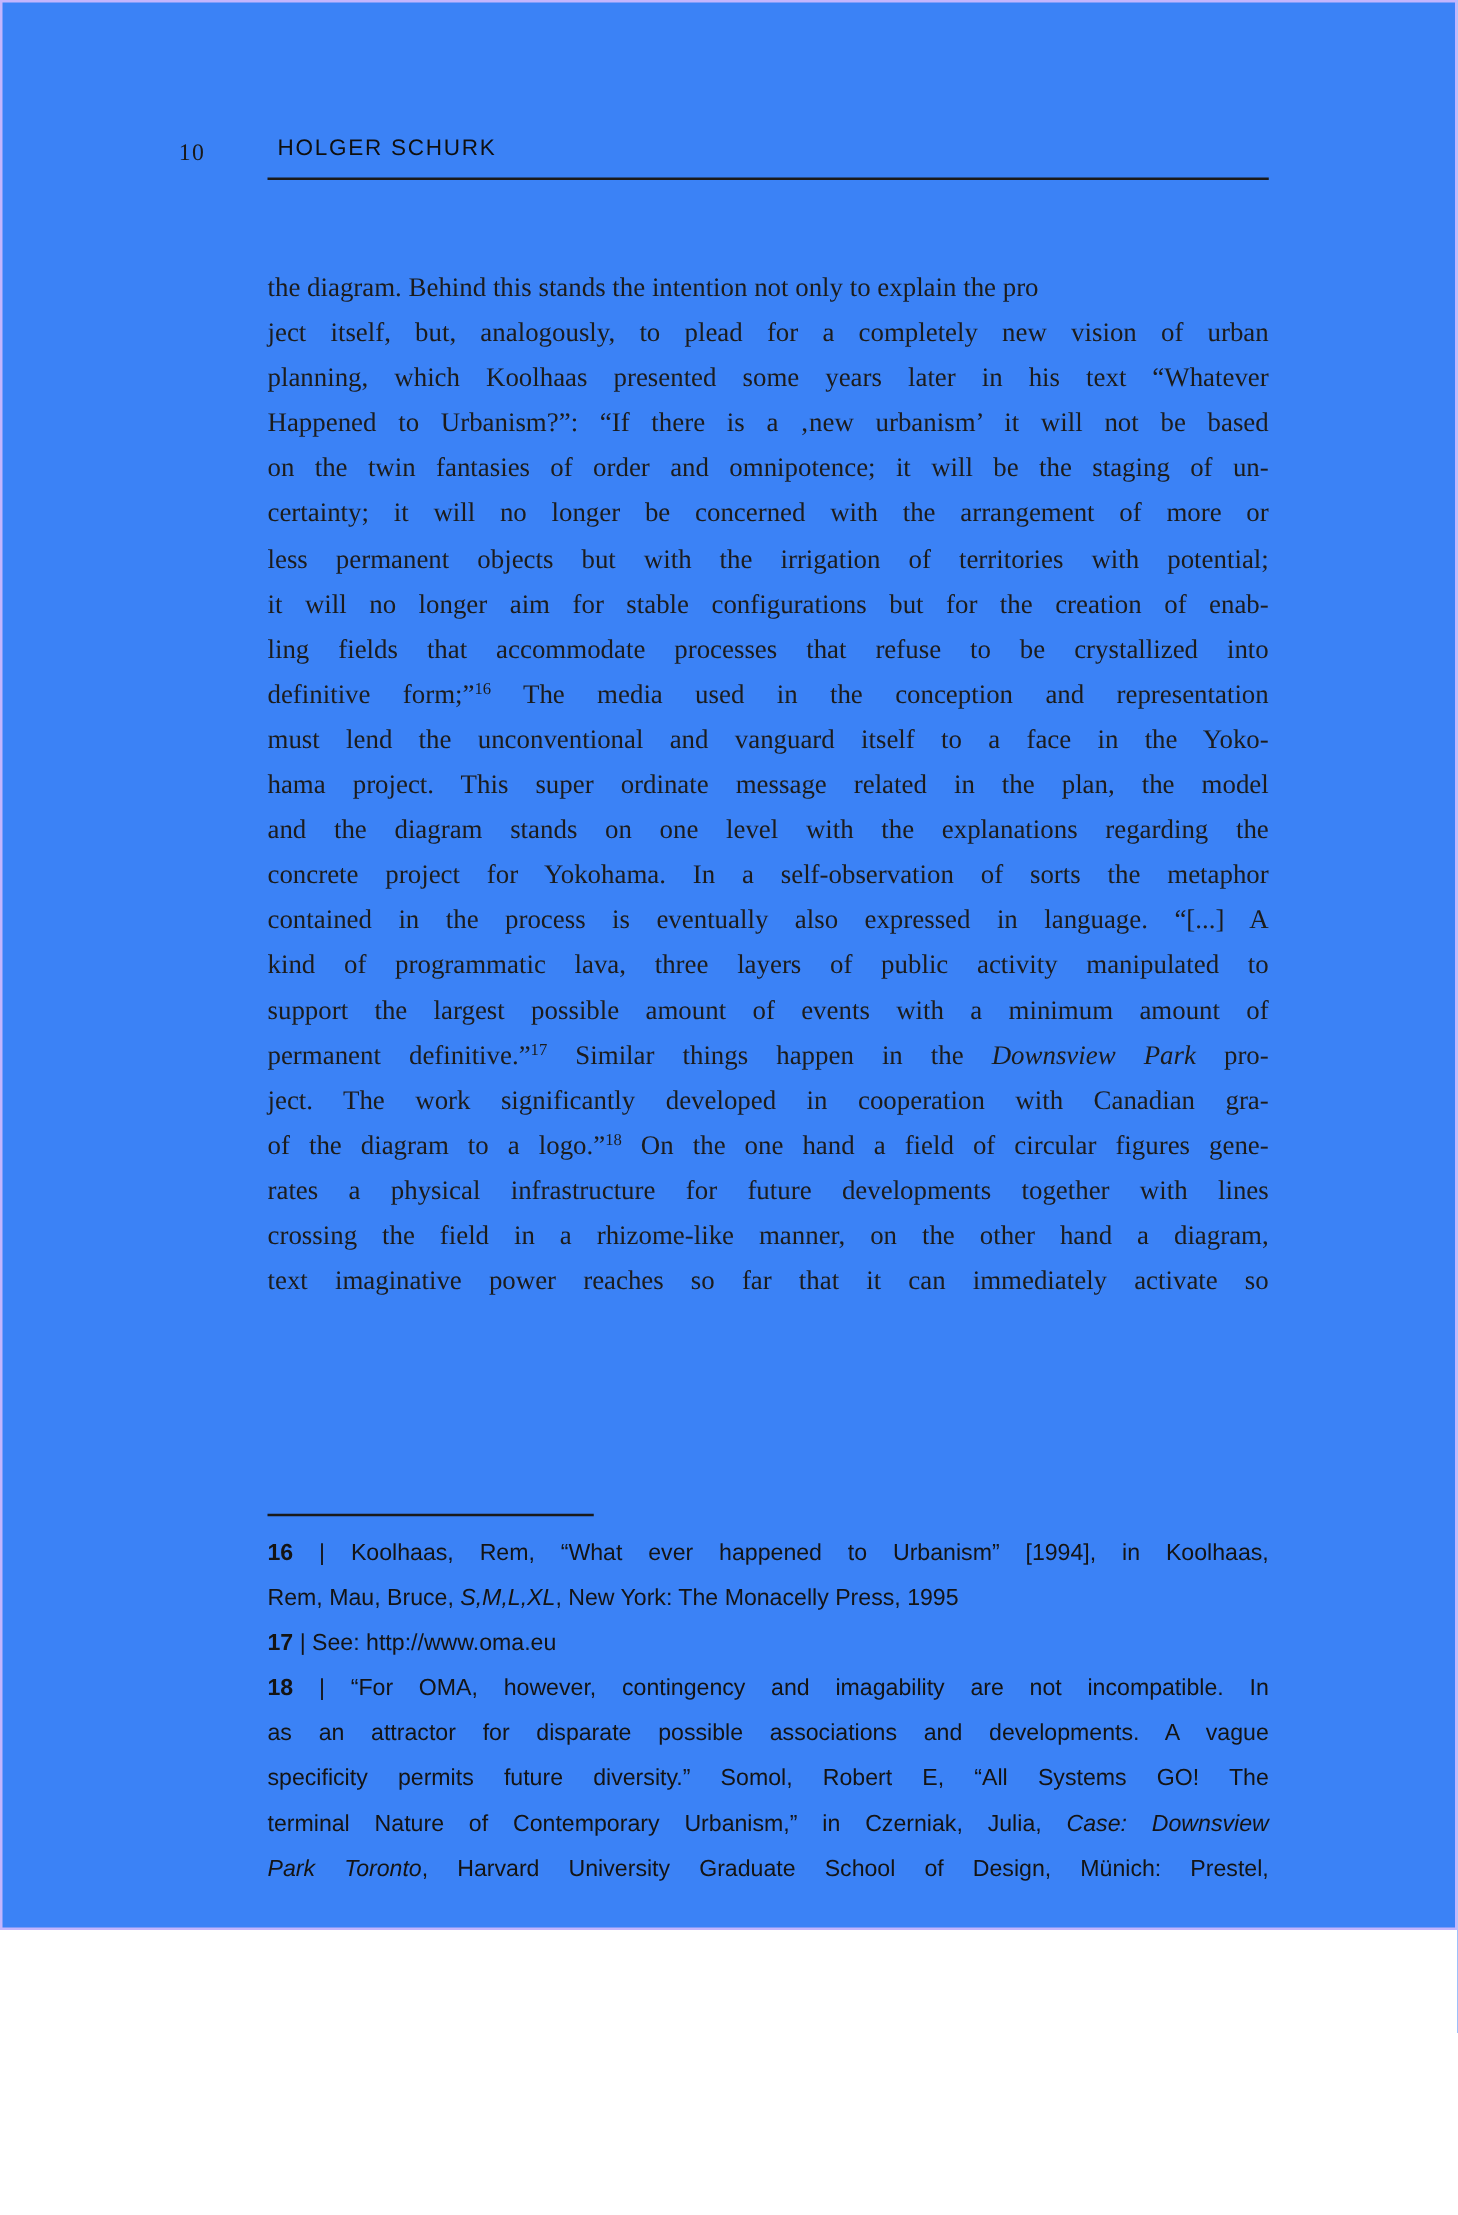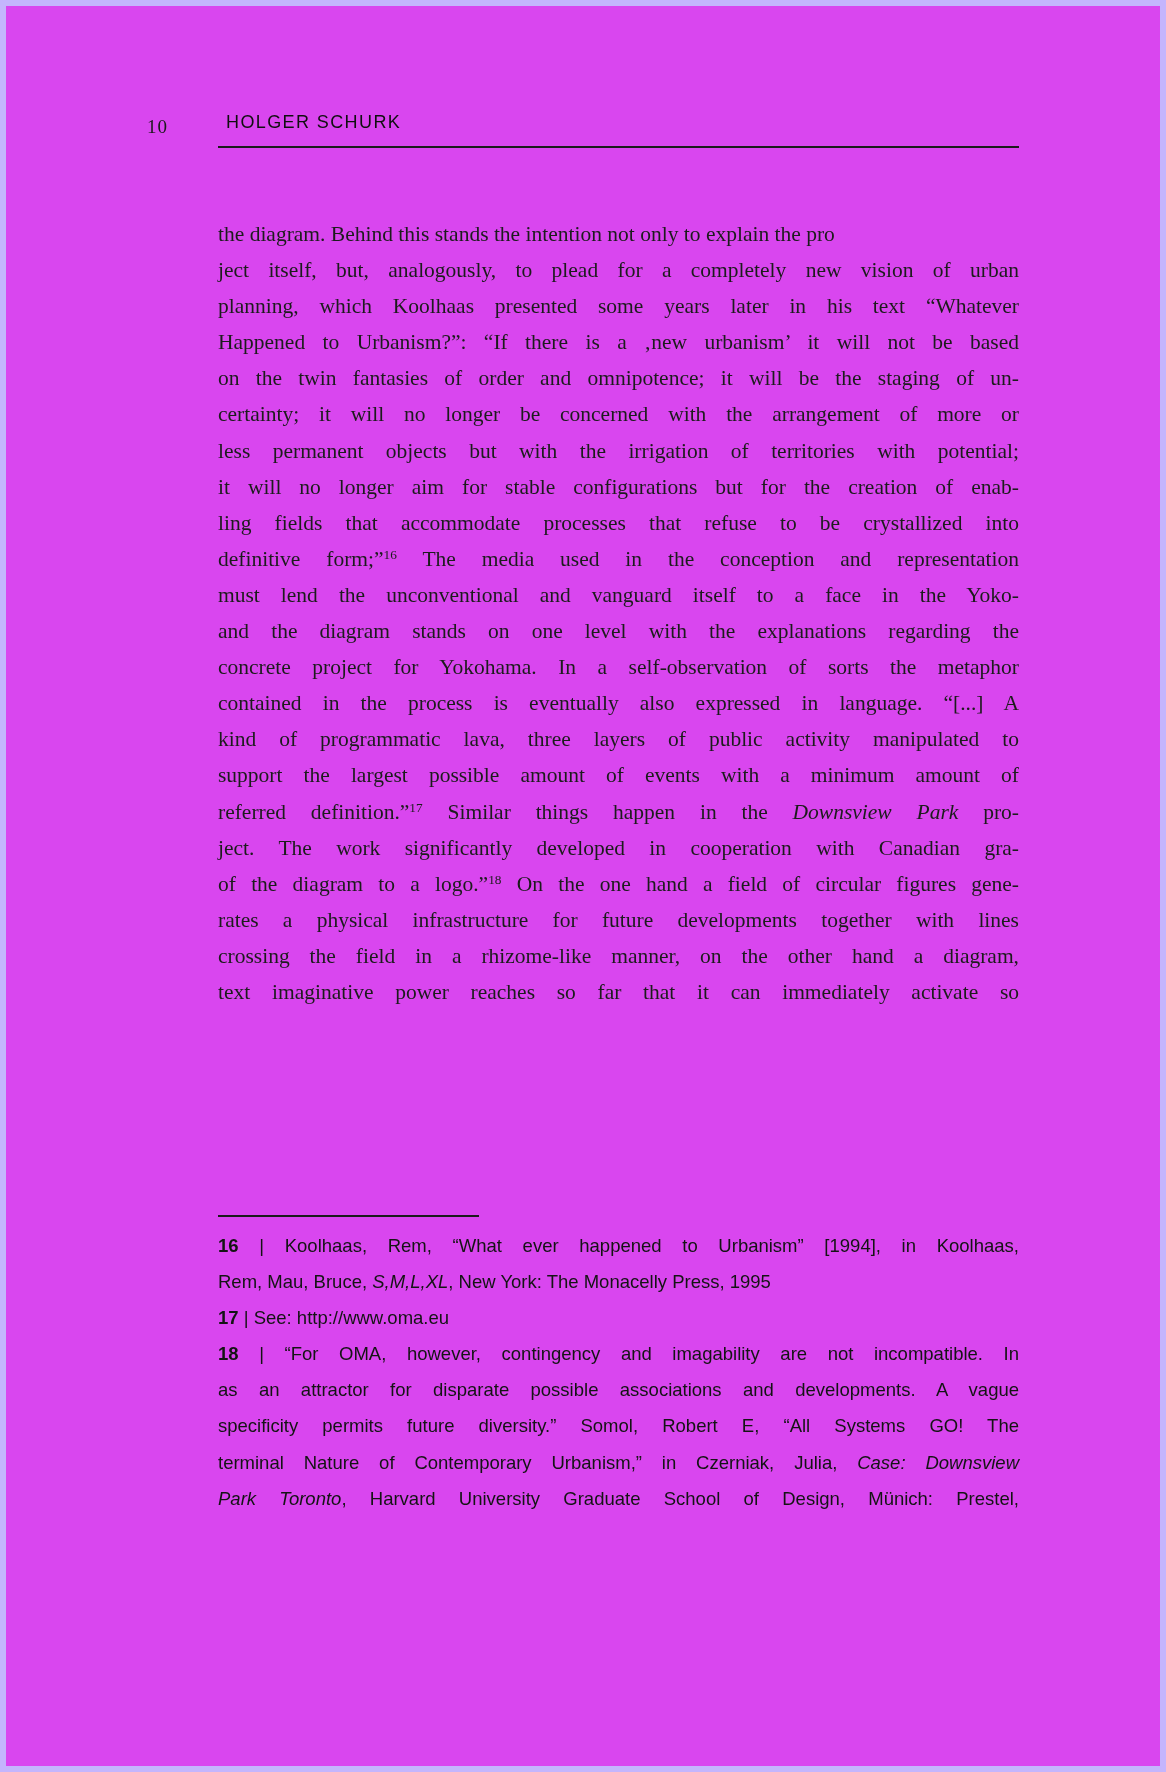--- a/index.html
+++ b/index.html
@@ -1,22 +1,22 @@
 <!DOCTYPE html>
 <html><head>
 <meta charset="utf-8">
 <style>
   html, body { margin: 0; padding: 0; background: #ffffff; }
   .page {
     position: relative;
     width: 1166px;
-    height: 1772px;
-    background: #d946ef;
+    height: 1544px;
+    background: #3b82f6;
     box-sizing: border-box;
-    border: 6px solid #c4b5fd;
+    border: 2px solid #c4b5fd;
     font-family: "Liberation Serif", serif;
     color: #1c1c1c;
     overflow: hidden;
   }
   .pagenum {
     position: absolute;
     left: 141px;
     top: 110px;
     font-family: "Liberation Serif", serif;
     font-size: 19px;
@@ -101,26 +101,27 @@
       <div class="line"><span>ject itself, but, analogously, to plead for a completely new vision of urban</span></div>
       <div class="line"><span>planning, which Koolhaas presented some years later in his text “Whatever</span></div>
       <div class="line"><span>Happened to Urbanism?”: “If there is a ‚new urbanism’ it will not be based</span></div>
       <div class="line"><span>on the twin fantasies of order and omnipotence; it will be the staging of un-</span></div>
       <div class="line"><span>certainty; it will no longer be concerned with the arrangement of more or</span></div>
       <div class="line"><span>less permanent objects but with the irrigation of territories with potential;</span></div>
       <div class="line"><span>it will no longer aim for stable configurations but for the creation of enab-</span></div>
       <div class="line"><span>ling fields that accommodate processes that refuse to be crystallized into</span></div>
       <div class="line"><span>definitive form;”</span><span class="seg-sup">16</span><span> The media used in the conception and representation</span></div>
       <div class="line"><span>must lend the unconventional and vanguard itself to a face in the Yoko-</span></div>
+      <div class="line"><span>hama project. This super ordinate message related in the plan, the model</span></div>
       <div class="line"><span>and the diagram stands on one level with the explanations regarding the</span></div>
       <div class="line"><span>concrete project for Yokohama. In a self-observation of sorts the metaphor</span></div>
       <div class="line"><span>contained in the process is eventually also expressed in language. “[...] A</span></div>
       <div class="line"><span>kind of programmatic lava, three layers of public activity manipulated to</span></div>
       <div class="line"><span>support the largest possible amount of events with a minimum amount of</span></div>
-      <div class="line"><span>referred definition.”</span><span class="seg-sup">17</span><span> Similar things happen in the </span><span class="seg-i">Downsview Park</span><span> pro-</span></div>
+      <div class="line"><span>permanent definitive.”</span><span class="seg-sup">17</span><span> Similar things happen in the </span><span class="seg-i">Downsview Park</span><span> pro-</span></div>
       <div class="line"><span>ject. The work significantly developed in cooperation with Canadian gra-</span></div>
       <div class="line"><span>of the diagram to a logo.”</span><span class="seg-sup">18</span><span> On the one hand a field of circular figures gene-</span></div>
       <div class="line"><span>rates a physical infrastructure for future developments together with lines</span></div>
       <div class="line"><span>crossing the field in a rhizome-like manner, on the other hand a diagram,</span></div>
       <div class="line"><span>text imaginative power reaches so far that it can immediately activate so</span></div>
     </main>
 
   <div class="fn-rule"></div>
 
   <section class="footnotes">

